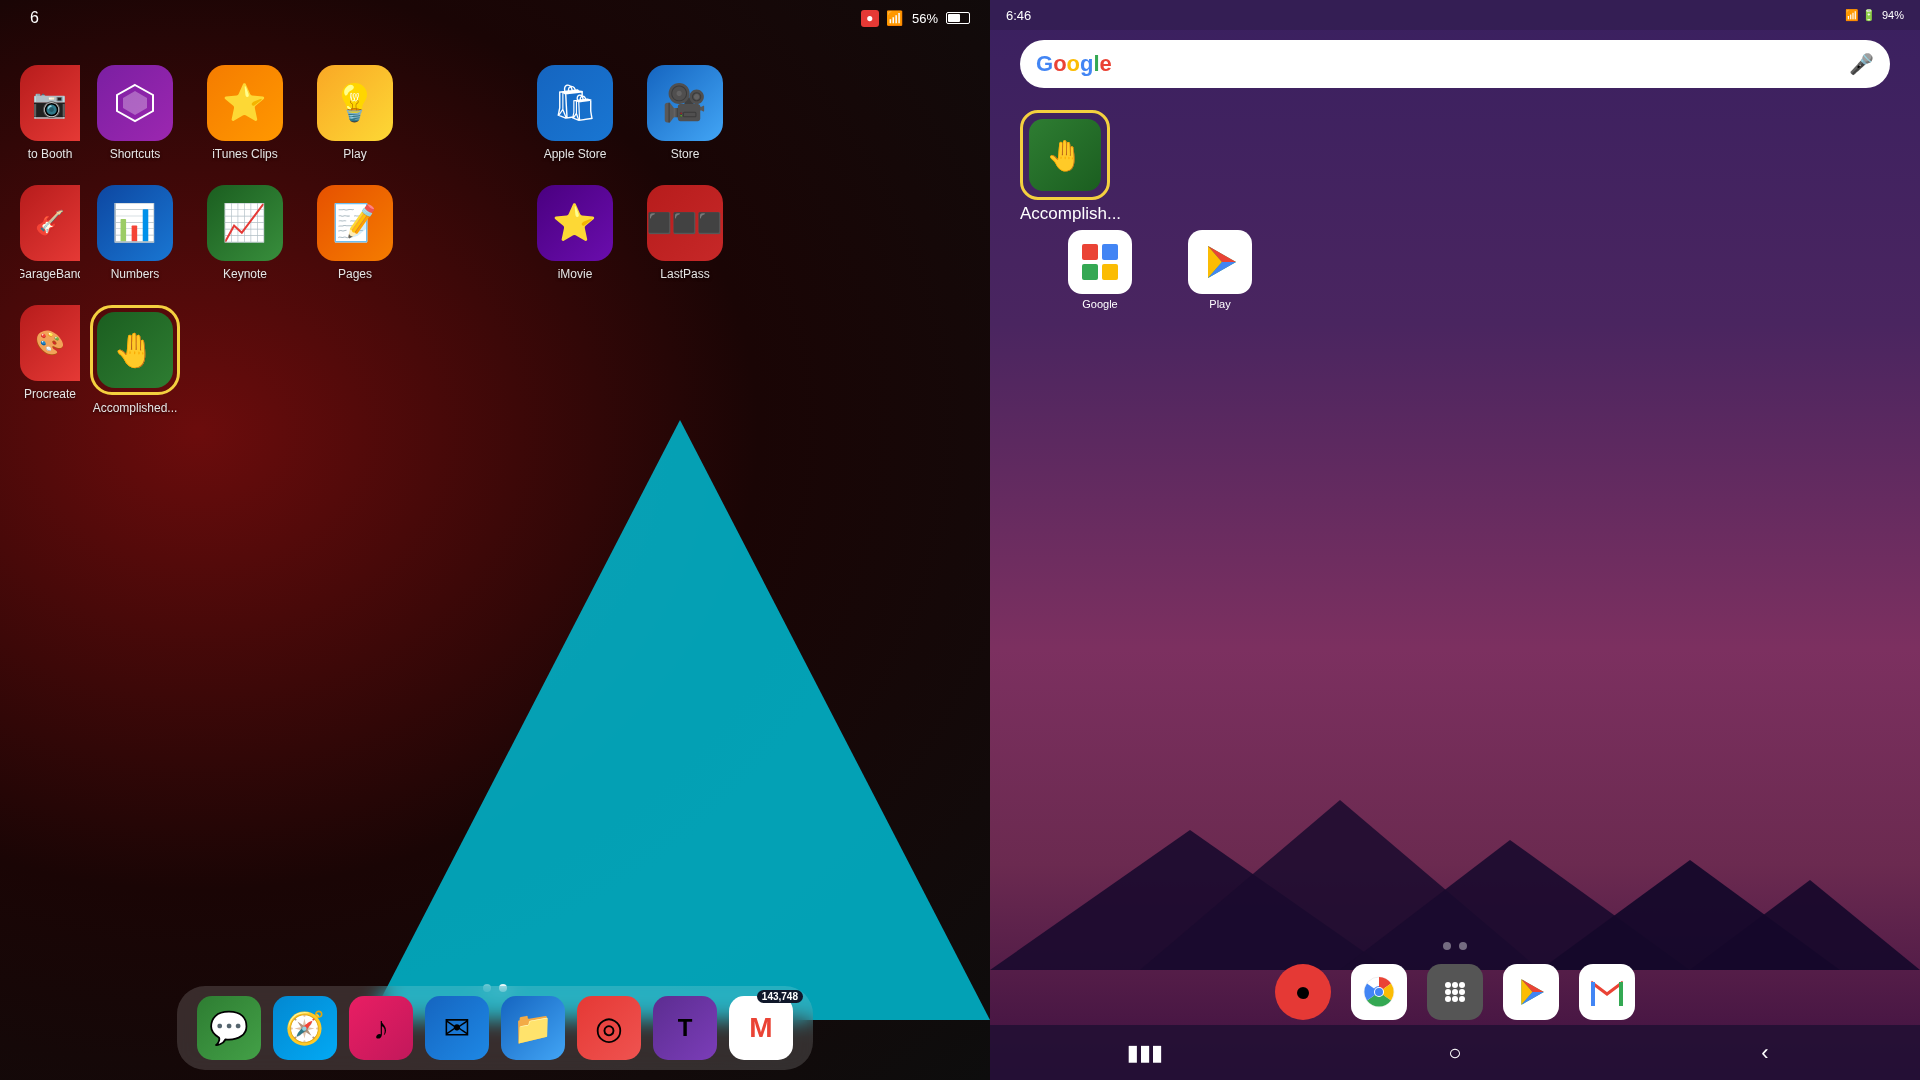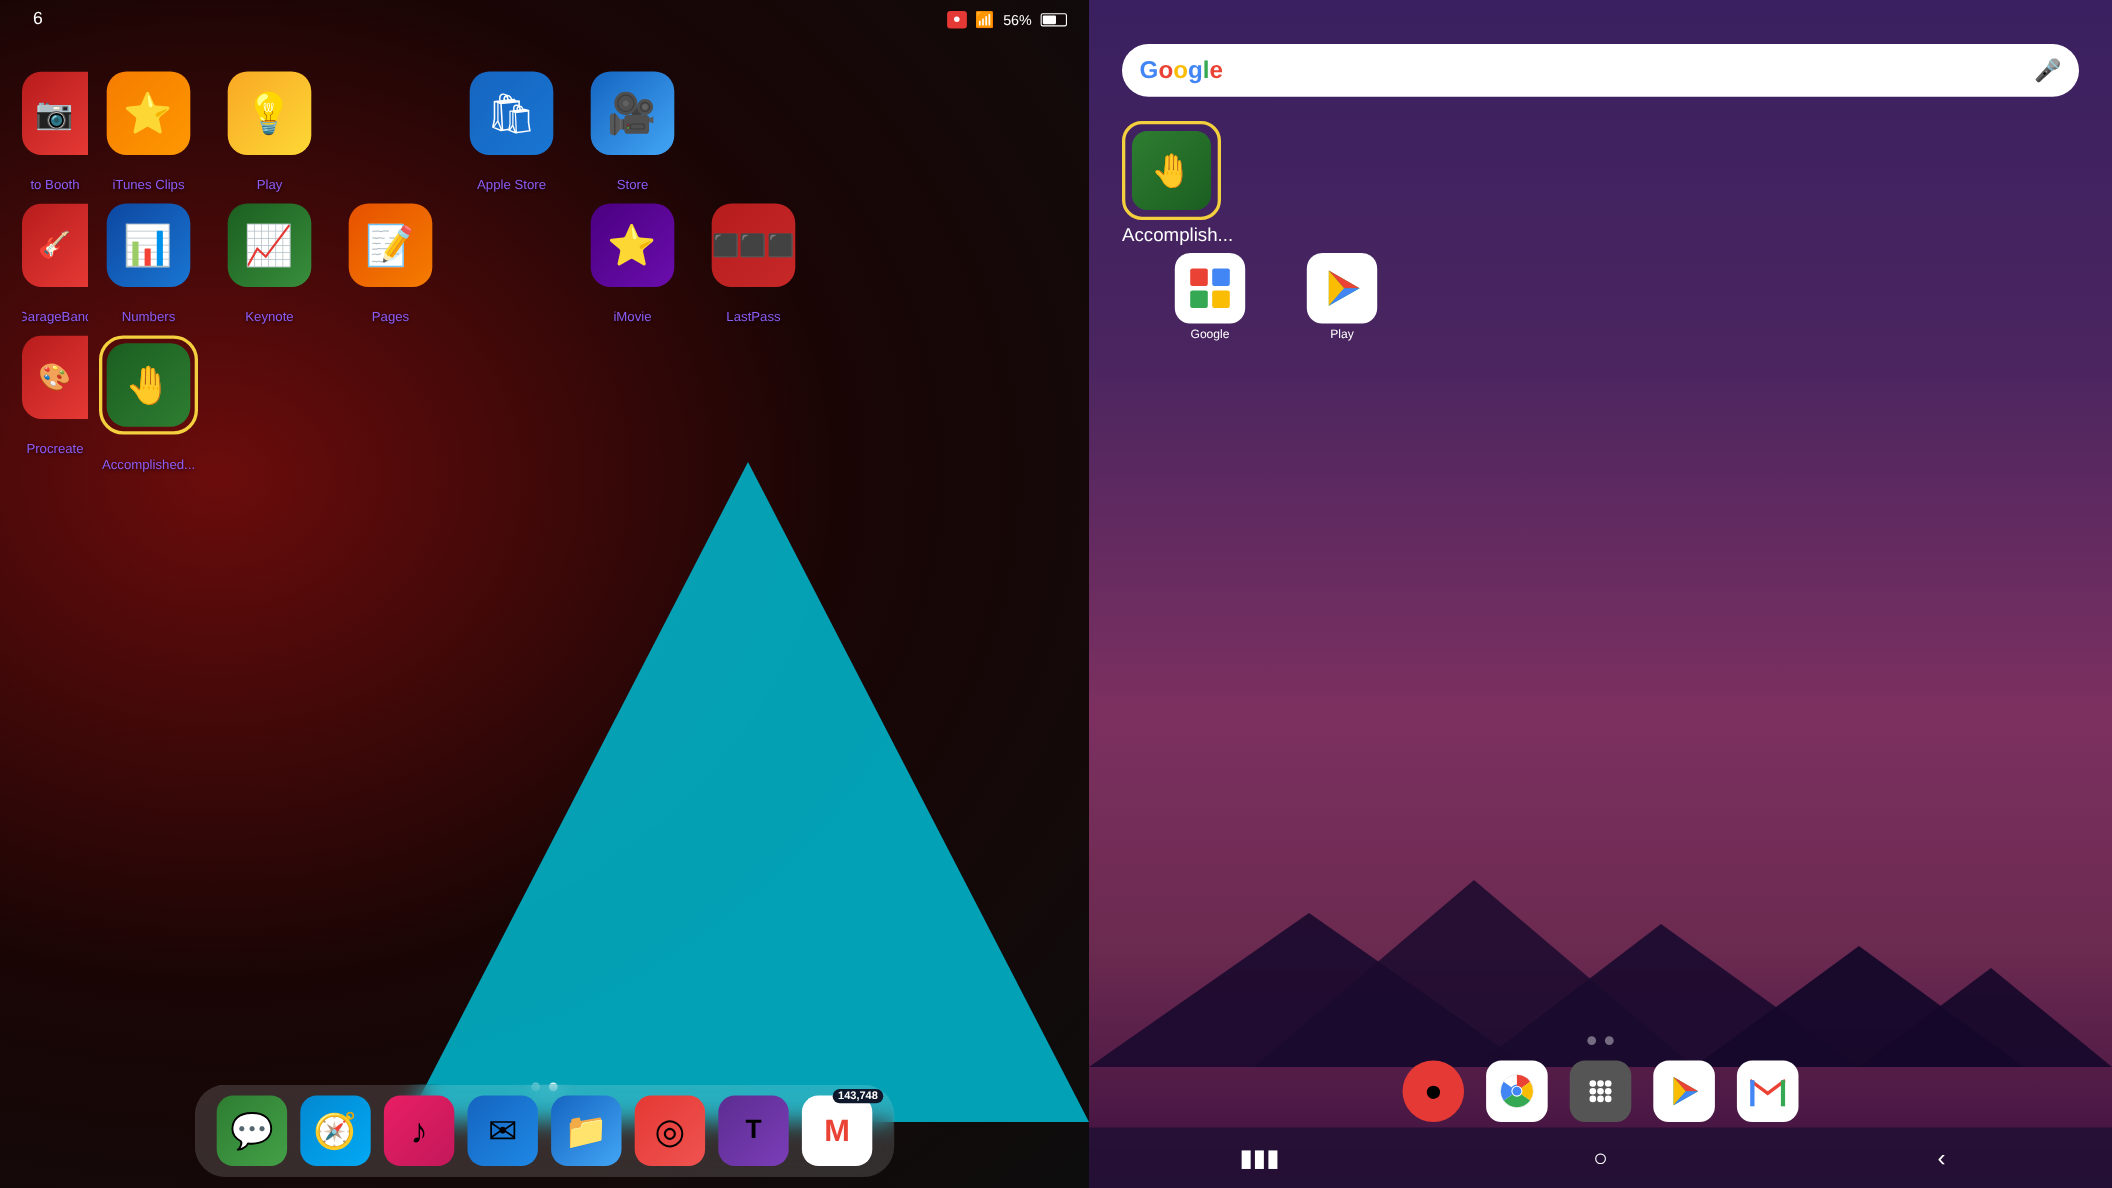--- a/index.html
+++ b/index.html
@@ -108,23 +108,23 @@
       height: 76px;
       border-radius: 18px;
       display: flex;
       align-items: center;
       justify-content: center;
       font-size: 36px;
       color: #fff;
       position: relative;
     }
     .app-label {
-      color: #8b5cf6;
+      color: #e5e5e5;
       font-size: 12px;
-      margin-top: 20px;
+      margin-top: 6px;
       text-align: center;
       text-shadow: 0 1px 3px rgba(0,0,0,0.7);
     }
 
     
     #ipad-dock {
       position: absolute;
       bottom: 10px;
       left: 50%;
       transform: translateX(-50%);
@@ -425,20 +425,29 @@
     </div>
   </div>
 
   <div style="position:absolute;top:55px;left:0;right:0;display:flex;align-items:flex-start;padding:10px 20px;gap:0;z-index:5;">
 
     <div class="app-icon" style="width:60px;overflow:hidden;">
       <div class="app-icon-img bg-red-procreate" style="width:60px;border-radius:18px 0 0 18px;font-size:28px;">📷</div>
       <span class="app-label">to Booth</span>
     </div>
 
+    <div class="app-icon" style="width:110px;">
+      <div class="app-icon-img bg-purple" style="width:76px;">
+        <svg width="40" height="40" viewBox="0 0 40 40">
+            <polygon points="20,2 38,12 38,28 20,38 2,28 2,12" fill="none" stroke="white" stroke-width="2"></polygon>
+            <polygon points="20,8 32,15 32,25 20,32 8,25 8,15" fill="white" opacity="0.3"></polygon>
+          </svg>
+      </div>
+      <span class="app-label">Shortcuts</span>
+    </div>
 
     <div class="app-icon" style="width:110px;">
       <div class="app-icon-img bg-orange-star" style="width:76px;">⭐</div>
       <span class="app-label">iTunes Clips</span>
     </div>
 
     <div class="app-icon" style="width:110px;">
       <div class="app-icon-img bg-yellow" style="width:76px;color:#fff;">💡</div>
       <span class="app-label">Play</span>
     </div>
@@ -530,20 +539,27 @@
   <div id="android-bg"></div>
 
   <svg id="android-mountains" style="position:absolute;bottom:110px;left:0;right:0;width:100%;height:220px;z-index:2;" viewBox="0 0 930 220" preserveAspectRatio="none">
     <polygon points="0,220 200,80 400,220" fill="#1a0a2e" opacity="0.9"></polygon>
     <polygon points="150,220 350,50 550,220" fill="#1a0a2e" opacity="0.85"></polygon>
     <polygon points="350,220 520,90 700,220" fill="#1a0a2e" opacity="0.9"></polygon>
     <polygon points="550,220 700,110 850,220" fill="#15082a" opacity="0.95"></polygon>
     <polygon points="700,220 820,130 930,220" fill="#15082a" opacity="0.9"></polygon>
   </svg>
 
+  <div id="android-statusbar">
+    <span class="android-time">6:46</span>
+    <div class="android-status-right">
+      <span>📶 🔋</span>
+      <span>94%</span>
+    </div>
+  </div>
 
   <div id="android-search">
     <div id="android-search-bar">
       <div class="g-logo">
         <span>G</span><span>o</span><span>o</span><span>g</span><span>l</span><span>e</span>
       </div>
       <span class="mic-icon">🎤</span>
     </div>
   </div>
 

